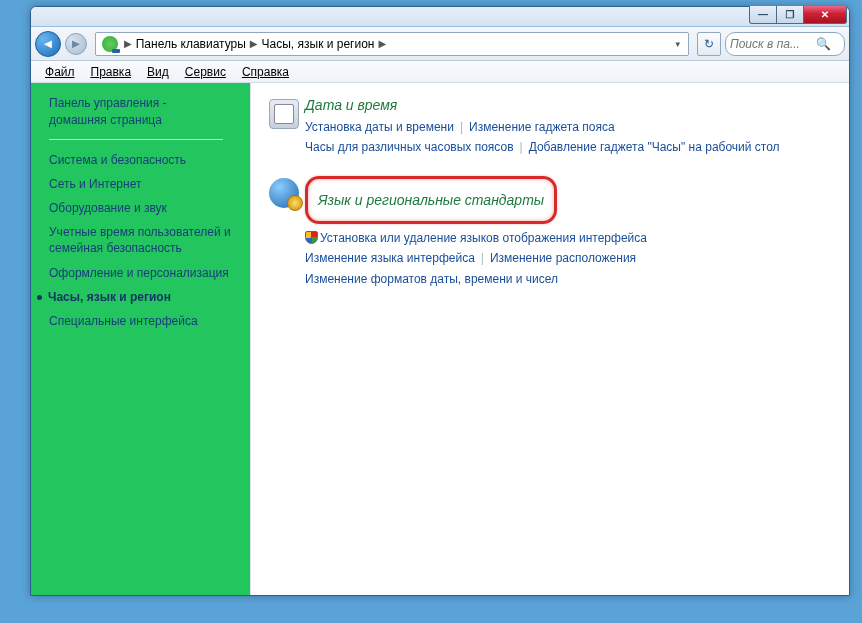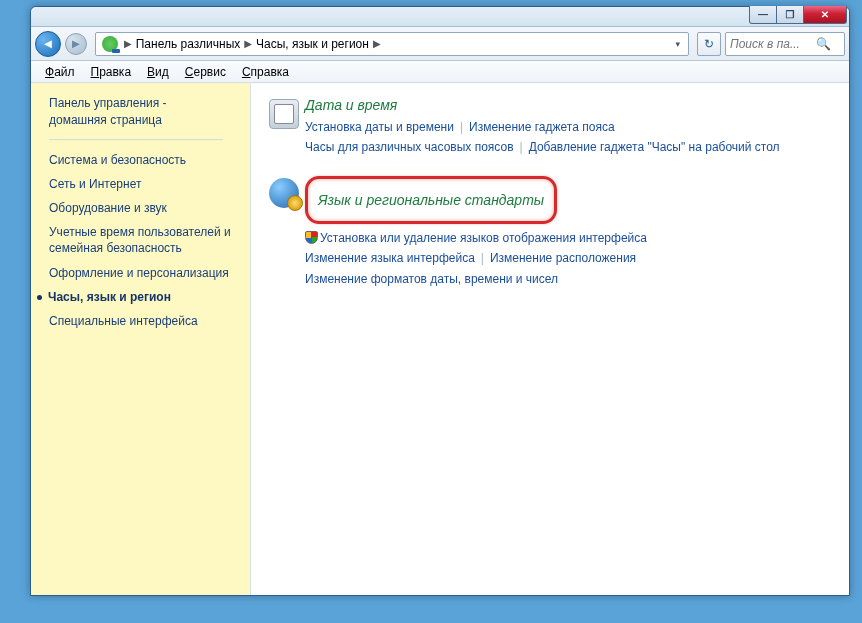--- a/index.html
+++ b/index.html
@@ -19,32 +19,32 @@
 .navbar { height: 34px; background: linear-gradient(#f4f7fa,#e5ecf3); border-bottom: 1px solid #b8c8d8; display: flex; align-items: center; padding: 0 4px; gap: 4px; }
 .navback, .navfwd { width: 26px; height: 26px; border-radius: 50%; background: radial-gradient(circle at 30% 30%,#6ab5f0,#1a6cb8); border: 1px solid #1a5a9a; display:flex; align-items:center; justify-content:center; color:#fff; font-size:13px; }
 .navfwd { width:22px; height:22px; background: radial-gradient(circle at 30% 30%,#d8e3ed,#a8bdd0); color:#6a8aa8; border-color:#8aa3ba; }
 .addrwrap { flex:1; display:flex; align-items:center; height:24px; background:#fff; border:1px solid #8fa8c0; border-radius:2px; margin:0 4px; padding:0 2px; font-size:12px; }
 .addricon { width:16px; height:16px; background: radial-gradient(circle,#6c6,#3a3); border-radius:50%; margin:0 4px; position:relative; }
 .addricon::after { content:""; position:absolute; width:8px; height:4px; background:#26a; bottom:-1px; right:-2px; border-radius:1px; }
 .crumb { padding:0 2px; color:#000; }
 .crumbsep { color:#555; padding:0 2px; font-size:10px; }
 .addrdrop { margin-left:auto; padding:0 6px; color:#555; font-size:9px; }
 .refresh { width:24px; height:24px; border:1px solid #8fa8c0; background:linear-gradient(#fafcfe,#e4ecf3); border-radius:2px; display:flex; align-items:center; justify-content:center; color:#2a5a8a; font-size:12px; }
-.searchbox { width:120px; height:24px; border:1px solid #8fa8c0; border-radius:2px; display:flex; align-items:center; padding:0 4px; background:#fff; }
+.searchbox { width:120px; height:24px; border:1px solid #8fa8c0; border-radius:10px; display:flex; align-items:center; padding:0 4px; background:#fff; }
 .searchbox input { border:none; outline:none; width:86px; font-size:12px; font-style:italic; color:#888; }
 .searchicon { color:#3a6ca8; font-size:12px; }
 
 
-.menubar { height:22px; background:linear-gradient(#fafcfe,#eef3f8); border-bottom:1px solid #d0dce8; display:flex; align-items:center; padding:0 6px; font-size:12px; }
+.menubar { height:22px; background:linear-gradient(#fafcfe,#eef3f8); border-bottom:1px solid #d0dce8; display:flex; align-items:center; padding:0 6px; font-size:12px;text-decoration:underline; }
 .menuitem { padding:2px 8px; color:#000; }
 .menuitem u { text-decoration:underline; }
 
 
 .body { flex:1; display:flex; overflow:hidden; }
-.sidebar { width:220px; background:#fef9c3; border-right:1px solid #d8e0ea; padding:12px 6px 12px 18px; font-size:12px; }
+.sidebar { width:220px; background:#22c55e; border-right:1px solid #d8e0ea; padding:12px 6px 12px 18px; font-size:12px; }
 .sbhome { color:#1a3e7a; margin-bottom:10px; line-height:1.4; }
 .sbsep { border-top:1px solid #d2dce8; margin:6px 0 8px 0; width:174px; }
 .sbitem { display:block; color:#1a3e7a; padding:4px 0; line-height:1.35; cursor:pointer; }
 .sbitem.active { font-weight:bold; color:#163567; }
 .sbbullet { display:inline-block; width:5px; height:5px; background:#163567; border-radius:50%; margin-right:6px; margin-left:-12px; vertical-align:middle; }
 
 .content { flex:1; background:#fff; padding:14px 18px; font-size:12px; overflow:auto; }
 .section { display:flex; margin-bottom:18px; }
 .secicon { width:36px; flex-shrink:0; padding-top:2px; }
 .icn { width:30px; height:30px; position:relative; }
@@ -72,21 +72,21 @@
       <div class="winbtn close">✕</div>
     </div>
   </div>
 
   <div class="navbar">
     <div class="navback">◄</div>
     <div class="navfwd">►</div>
     <div class="addrwrap">
       <div class="addricon"></div>
       <span class="crumbsep">▶</span>
-      <span class="crumb">Панель различных</span>
+      <span class="crumb">Панель клавиатуры</span>
       <span class="crumbsep">▶</span>
       <span class="crumb">Часы, язык и регион</span>
       <span class="crumbsep">▶</span>
       <span class="addrdrop">▾</span>
     </div>
     <div class="refresh">↻</div>
     <div class="searchbox">
       <input placeholder="Поиск в па..." style="">
       <span class="searchicon">🔍</span>
     </div>

